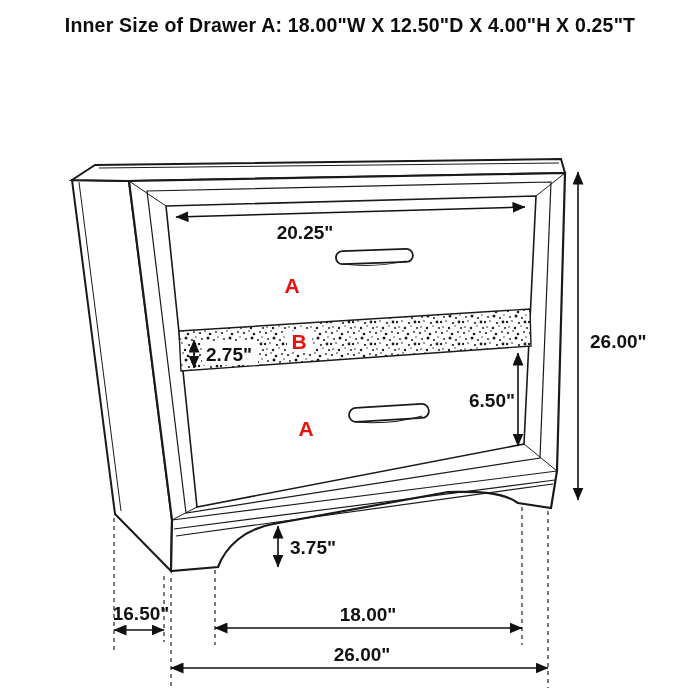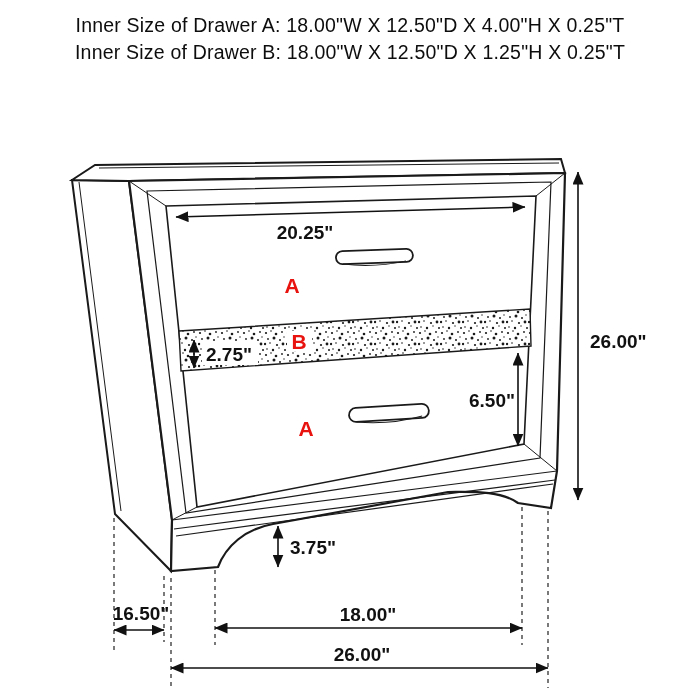--- a/index.html
+++ b/index.html
@@ -1,36 +1,35 @@
 <!DOCTYPE html>
 <html><head>
 <meta charset="utf-8">
 <style>
   html,body{margin:0;padding:0;background:#fff;}
   .stage{position:relative;width:700px;height:700px;background:#fff;overflow:hidden;
          font-family:"Liberation Sans",sans-serif;}
   .header{position:absolute;top:12px;left:0;width:700px;text-align:center;
-          font-weight:normal;font-size:19.5px;line-height:27px;color:#0d0d0d;letter-spacing:0.2px;}
+          font-weight:bold;font-size:19.5px;line-height:27px;color:#0d0d0d;letter-spacing:0.2px;}
   svg{position:absolute;top:0;left:0;}
   .ln{stroke:#1a1a1a;fill:none;}
   .face{fill:#ffffff;stroke:#1a1a1a;}
   .dimline{stroke:#111;stroke-width:1.6;fill:none;}
   .ext{stroke:#222;stroke-width:1.2;stroke-dasharray:4 4;fill:none;}
   .dim{font-family:"Liberation Sans",sans-serif;font-weight:bold;font-size:19px;fill:#111;}
   .redlbl{font-family:"Liberation Sans",sans-serif;font-weight:bold;font-size:21px;}
   .mk{fill:#111;}
 </style>
 </head>
 <body>
 
 <div class="stage">
 
   <div class="header">
     <div>Inner Size of Drawer A: 18.00"W X 12.50"D X 4.00"H X 0.25"T</div>
-    <div>Inner Size of Drawer B: 18.00"W X 12.50"D X 1.25"H X 0.25"T</div>
   </div>
 
   <svg width="700" height="700" viewBox="0 0 700 700">
     <defs>
       <marker id="mE" viewBox="0 0 13 11" refX="12.5" refY="5.5" markerWidth="13" markerHeight="11" markerUnits="userSpaceOnUse" orient="auto">
         <path d="M0,0 L13,5.5 L0,11 Z" class="mk"></path>
       </marker>
       <marker id="mS" viewBox="0 0 13 11" refX="12.5" refY="5.5" markerWidth="13" markerHeight="11" markerUnits="userSpaceOnUse" orient="auto-start-reverse">
         <path d="M0,0 L13,5.5 L0,11 Z" class="mk"></path>
       </marker>

